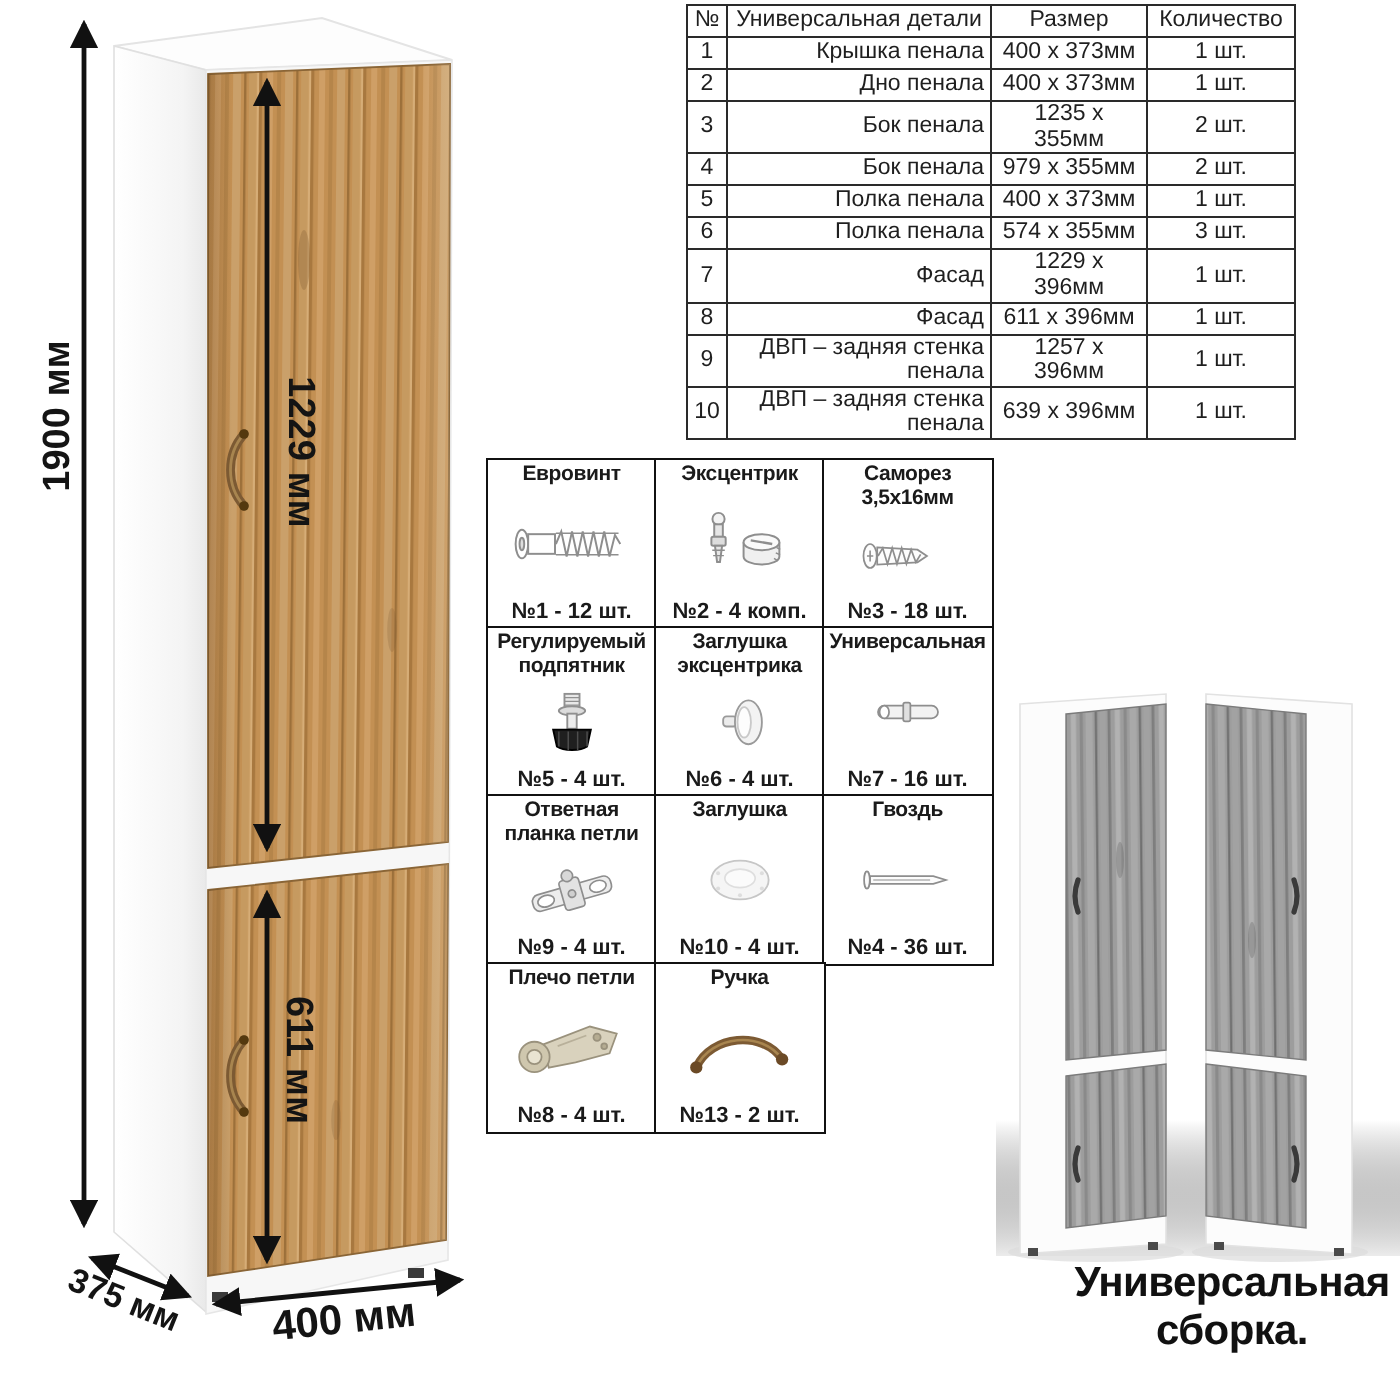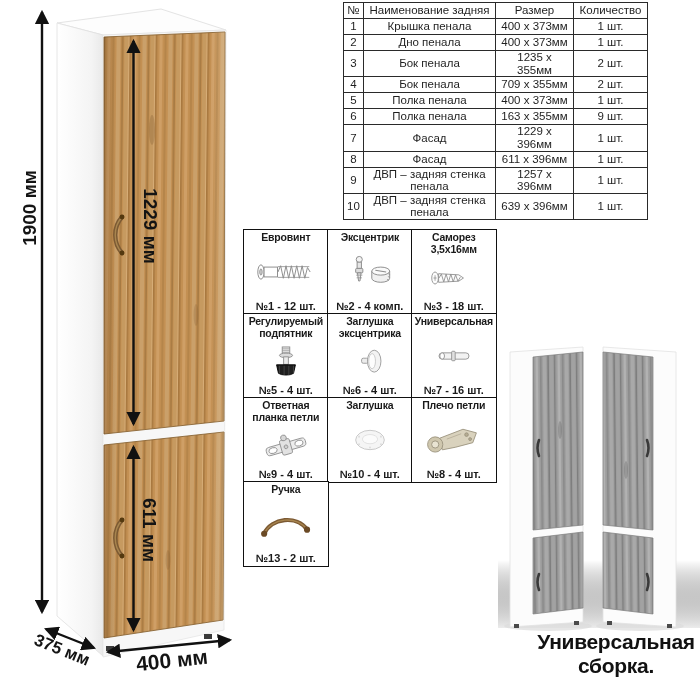--- a/index.html
+++ b/index.html
@@ -17,21 +17,21 @@
   #dim-375{left:62px;top:650px;font-size:17px;transform:translate(-50%,-50%) rotate(22deg);}
   #dim-400{left:172px;top:660px;font-size:21px;transform:translate(-50%,-50%) rotate(-6deg);}
 
   
   .parts{position:absolute;left:343px;top:2px;border-collapse:collapse;
          font-size:11.5px;color:#1f1f1f;table-layout:fixed;}
   .parts th,.parts td{border:1.4px solid #2a2a2a;padding:0 3px;line-height:1.1;
          height:15px;font-weight:normal;overflow:hidden;}
   .parts th{text-align:center;}
   .parts td.c{text-align:center;}
-  .parts td.l{text-align:center;}
+  .parts td.l{text-align:right;}
 
   
   .hw{position:absolute;left:243px;top:229px;display:grid;
       grid-template-columns:repeat(3,84px);grid-auto-rows:84px;}
   .hw-cell{border:1.6px solid #111;margin:0 -1.6px -1.6px 0;background:#fff;
       display:flex;flex-direction:column;align-items:center;padding:2px 1px 1px 1px;box-sizing:border-box;}
   .hw-title{font-weight:bold;font-size:10.5px;text-align:center;line-height:1.12;letter-spacing:-0.2px;}
   .hw-icon{flex:1;display:flex;align-items:center;justify-content:center;min-height:0;}
   .hw-icon svg{max-height:34px;}
   .hw-count{font-weight:bold;font-size:11px;margin:0 0 1px 0;white-space:nowrap;}
@@ -163,21 +163,21 @@
   <table class="parts">
     <colgroup>
         <col style="width:20px">
         <col style="width:132px">
         <col style="width:78px">
         <col style="width:74px">
       </colgroup>
     <thead>
       <tr>
         <th>№</th>
-        <th>Наименование задняя</th>
+        <th>Универсальная детали</th>
         <th>Размер</th>
         <th>Количество</th>
       </tr>
     </thead>
     <tbody>
       <tr>
           <td class="c">1</td>
           <td class="l">Крышка пенала</td>
           <td class="c">400 x 373мм</td>
           <td class="c">1 шт.</td>
@@ -190,34 +190,34 @@
         </tr>
       <tr>
           <td class="c">3</td>
           <td class="l">Бок пенала</td>
           <td class="c">1235 x 355мм</td>
           <td class="c">2 шт.</td>
         </tr>
       <tr>
           <td class="c">4</td>
           <td class="l">Бок пенала</td>
-          <td class="c">709 x 355мм</td>
+          <td class="c">979 x 355мм</td>
           <td class="c">2 шт.</td>
         </tr>
       <tr>
           <td class="c">5</td>
           <td class="l">Полка пенала</td>
           <td class="c">400 x 373мм</td>
           <td class="c">1 шт.</td>
         </tr>
       <tr>
           <td class="c">6</td>
           <td class="l">Полка пенала</td>
-          <td class="c">163 x 355мм</td>
-          <td class="c">9 шт.</td>
+          <td class="c">574 x 355мм</td>
+          <td class="c">3 шт.</td>
         </tr>
       <tr>
           <td class="c">7</td>
           <td class="l">Фасад</td>
           <td class="c">1229 x 396мм</td>
           <td class="c">1 шт.</td>
         </tr>
       <tr>
           <td class="c">8</td>
           <td class="l">Фасад</td>
@@ -364,20 +364,33 @@
             <circle cx="49" cy="15" r="1.2" fill="#ddd"></circle>
           <circle cx="23" cy="24" r="1.2" fill="#ddd"></circle>
             <circle cx="49" cy="24" r="1.2" fill="#ddd"></circle>
           <circle cx="36" cy="28" r="1.2" fill="#ddd"></circle>
         </svg>
       </div>
       <div class="hw-count">№10 - 4 шт.</div>
     </div>
 
 
+    <div class="hw-cell">
+      <div class="hw-title">Гвоздь</div>
+      <div class="hw-icon">
+        <svg width="70" height="30" viewBox="0 0 72 38">
+          <g stroke="#8e8e8e" fill="#fcfcfc" stroke-width="1.1">
+            <ellipse cx="10" cy="19" rx="1.8" ry="5.5"></ellipse>
+            <path d="M12,16.5 H52 L60,19 L52,21.5 H12 Z"></path>
+            <path d="M14,19 H50" stroke-width="0.7"></path>
+          </g>
+        </svg>
+      </div>
+      <div class="hw-count">№4 - 36 шт.</div>
+    </div>
 
     <div class="hw-cell">
       <div class="hw-title">Плечо петли</div>
       <div class="hw-icon">
         <svg width="70" height="34" viewBox="0 0 72 38">
           <g stroke="#9a927d" stroke-width="1">
             <path d="M20,17 L46,7 L61,11 L57,22 L38,27 L23,30 Z" fill="#d9d2bd"></path>
             <circle cx="15" cy="24" r="8.5" fill="#cfc7ae"></circle>
             <circle cx="15" cy="24" r="4" fill="#e9e4d2"></circle>
             <circle cx="50" cy="13" r="2" fill="#b5ac92"></circle>

